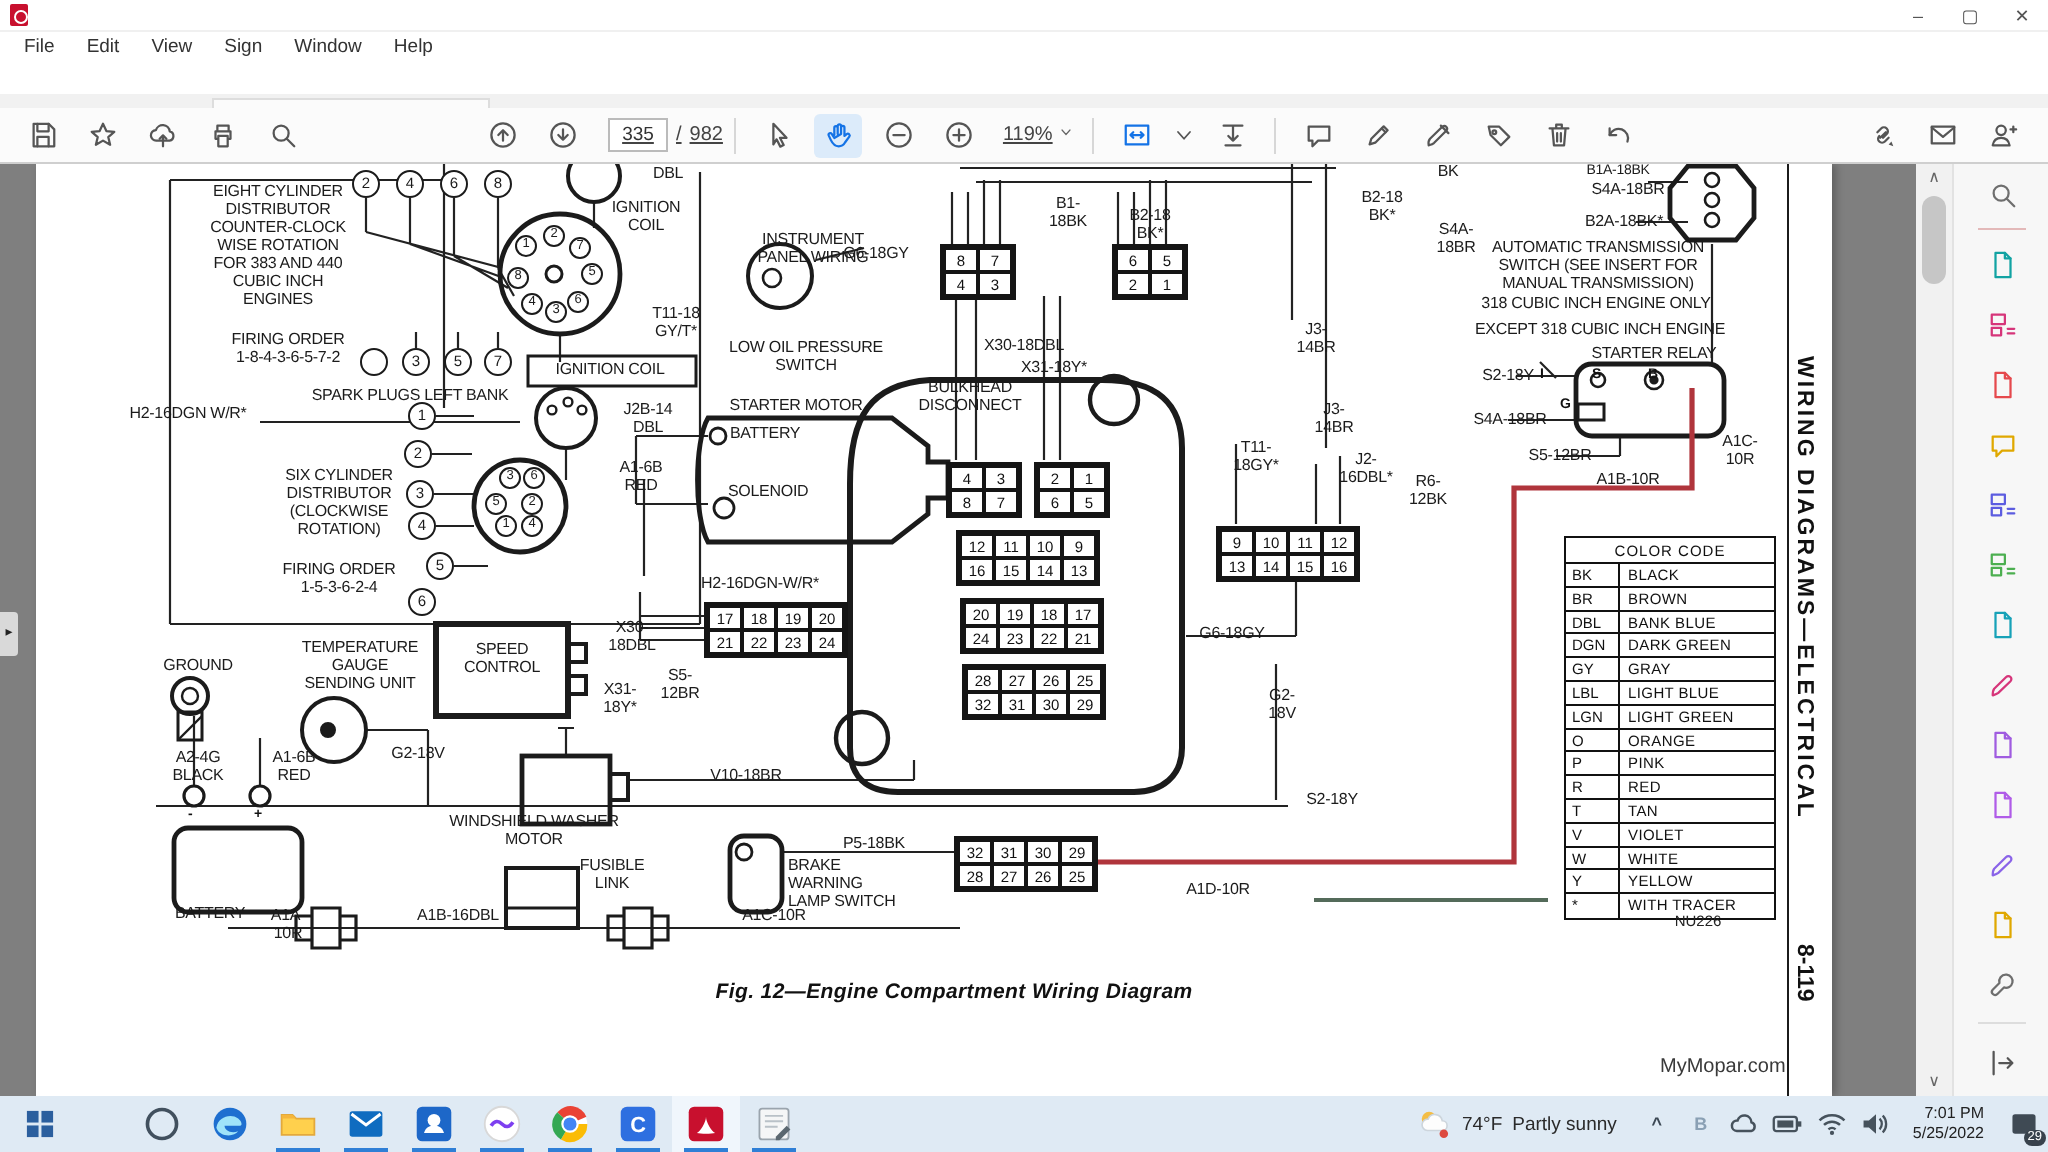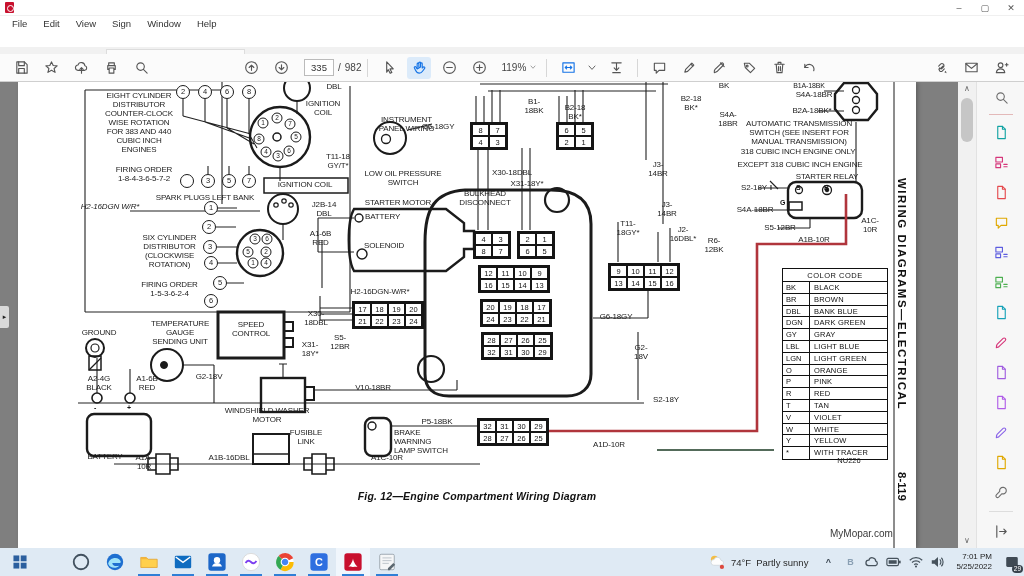--- a/index.html
+++ b/index.html
@@ -16,21 +16,21 @@
     display:flex;align-items:center;font-size:9.5px;color:#333;padding-left:4px;}
   #menubar span{padding:0 8px;}
   #tabbar{position:absolute;left:0;top:30px;width:1024px;height:24px;background:#f1f1f1;
     display:flex;align-items:flex-end;font-size:10px;color:#333;margin-top:17px;}
   .tab{height:24px;display:flex;align-items:center;padding:0 14px;}
   .tab.active{background:#fbfbfb;border:1px solid #ddd;border-bottom:none;height:22px;}
   .tab .x{margin-left:10px;color:#666;font-size:10px;}
   .tabbar-right{margin-left:auto;display:flex;align-items:center;gap:10px;padding-right:10px;}
   .avatar{width:17px;height:17px;border-radius:50%;background:radial-gradient(circle at 35% 35%,#2bb3c0,#0b6fb8);}
   #toolbar{position:absolute;left:0;top:54px;width:1024px;height:28px;background:#fbfbfb;
-    border-bottom:1px solid #cfcfcf;display:flex;align-items:center;font-size:10px;color:#444;}
+    border-bottom:1px solid #cfcfcf;display:flex;align-items:center;font-size:10px;color:#444;text-decoration:underline;}
   .tbtn{width:24px;height:22px;display:flex;align-items:center;justify-content:center;border-radius:3px;margin:0 3px;color:#555;}
   .tbtn.hl{background:#dcebfa;color:#1473e6;}
   .tbtn.blue{color:#1473e6;}
   .tsep{width:1px;height:18px;background:#d7d7d7;margin:0 6px;}
   #pagebox{width:30px;height:17px;border:1px solid #bbb;background:#fff;text-align:center;font-size:9.5px;color:#333;margin:0 4px 0 8px;}
   #zoombox{display:flex;align-items:center;border:1px solid transparent;padding:0 2px;margin-left:4px;color:#444;}
   .ico svg *{stroke:currentColor;stroke-width:1.2;fill:none;stroke-linecap:round;stroke-linejoin:round;}
   .ico svg .f{fill:currentColor;stroke:none;}
   
   #docarea{position:absolute;left:0;top:82px;width:1024px;height:466px;background:#7f7f7f;overflow:hidden;}
@@ -378,21 +378,21 @@
         <div class="dlabel" style="left: 62px; top: 10px; width: 118px;">EIGHT CYLINDER
 DISTRIBUTOR
 COUNTER-CLOCK
 WISE ROTATION
 FOR 383 AND 440
 CUBIC INCH
 ENGINES</div>
         <div class="dlabel" style="left: 70px; top: 84px; width: 112px;">FIRING ORDER
 1-8-4-3-6-5-7-2</div>
         <div class="dlabel" style="left: 98px; top: 112px; width: 178px;">SPARK PLUGS   LEFT BANK</div>
-        <div class="dlabel" style="left: 36px; top: 121px; width: 112px; font-style: italic;">H2-16DGN W/R*</div>
+        <div class="dlabel" style="left: 20px; top: 121px; width: 112px;">H2-16DGN W/R*</div>
         <div class="dlabel" style="left: 103px; top: 152px; width: 97px;">SIX CYLINDER
 DISTRIBUTOR
 (CLOCKWISE
 ROTATION)</div>
         <div class="dlabel" style="left: 103px; top: 199px; width: 97px;">FIRING ORDER
 1-5-3-6-2-4</div>
         <div class="dlabel" style="left: 46px; top: 247px; width: 70px;">GROUND</div>
         <div class="dlabel" style="left: 56px; top: 293px; width: 50px;">A2-4G
 BLACK</div>
         <div class="dlabel" style="left: 106px; top: 293px; width: 46px;">A1-6B

